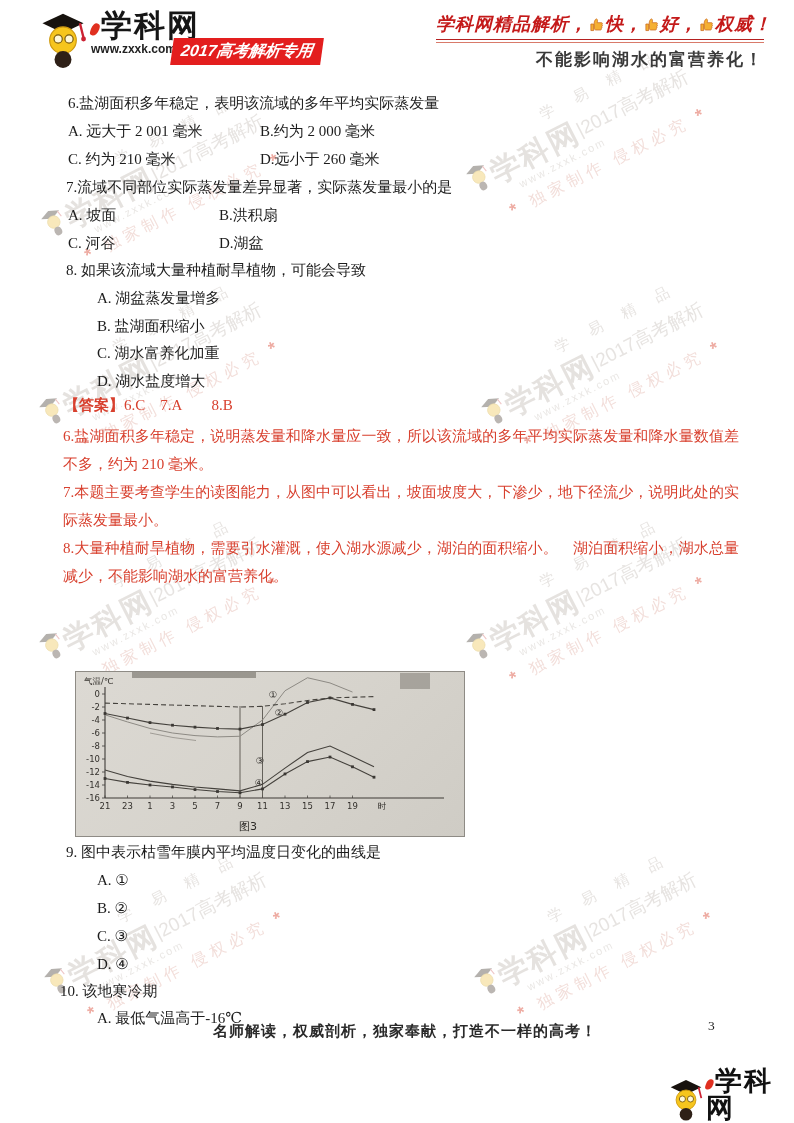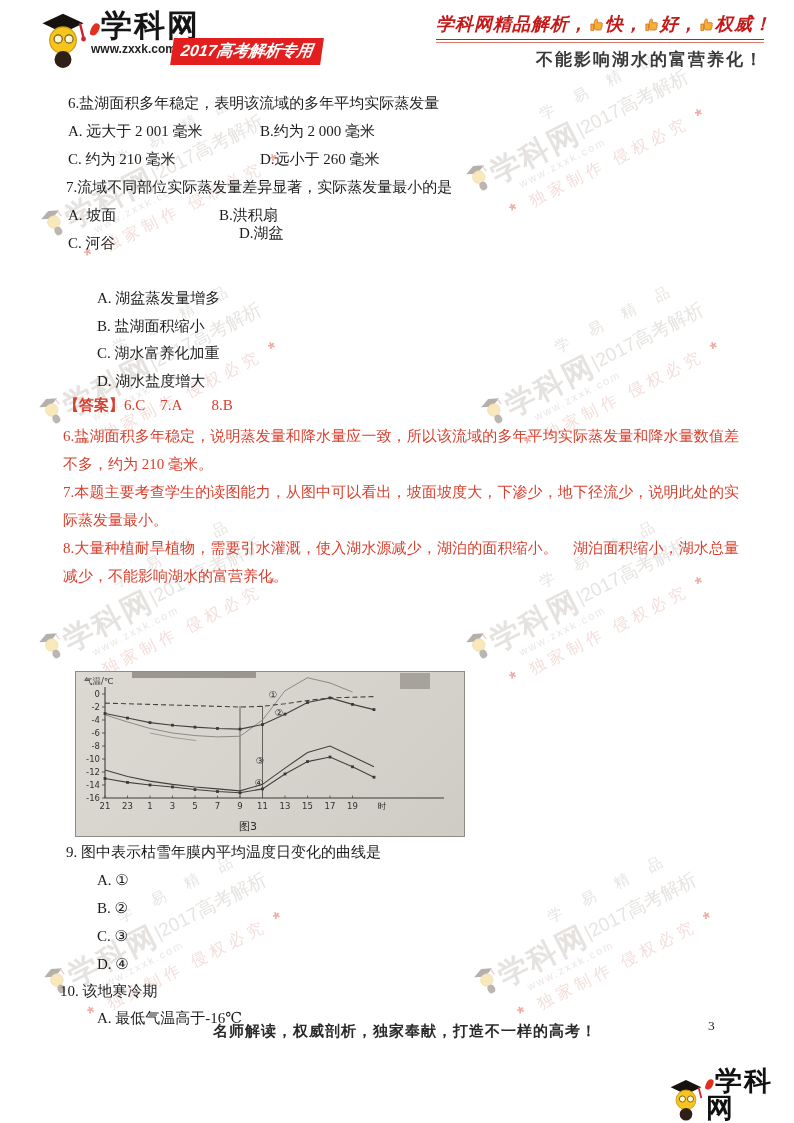--- a/index.html
+++ b/index.html
@@ -276,22 +276,23 @@
   <div class="line" style="left:68px;top:94px;">6.盐湖面积多年稳定，表明该流域的多年平均实际蒸发量</div>
   <div class="line" style="left:68px;top:122px;">A. 远大于 2 001 毫米</div>
   <div class="line" style="left:260px;top:122px;">B.约为 2 000 毫米</div>
   <div class="line" style="left:68px;top:150px;">C. 约为 210 毫米</div>
   <div class="line" style="left:260px;top:150px;">D.远小于 260 毫米</div>
 
   <div class="line" style="left:66px;top:178px;">7.流域不同部位实际蒸发量差异显著，实际蒸发量最小的是</div>
   <div class="line" style="left:68px;top:206px;">A. 坡面</div>
   <div class="line" style="left:219px;top:206px;">B.洪积扇</div>
   <div class="line" style="left:68px;top:234px;">C. 河谷</div>
-  <div class="line" style="left:219px;top:224px;margin-left:20px;">D.湖盆</div>
-
+  <div class="line" style="left:219px;top:234px;">D.湖盆</div>
+
+  <div class="line" style="left:66px;top:261px;">8. 如果该流域大量种植耐旱植物，可能会导致</div>
   <div class="line" style="left:97px;top:289px;">A. 湖盆蒸发量增多</div>
   <div class="line" style="left:97px;top:317px;">B. 盐湖面积缩小</div>
   <div class="line" style="left:97px;top:344px;">C. 湖水富养化加重</div>
   <div class="line" style="left:97px;top:372px;">D. 湖水盐度增大</div>
 
   <div class="line red" style="left:64px;top:396px;">
     <b>【答案】</b><span>6.C　7.A　　8.B</span>
   </div>
   <div class="para red" style="left:63px;top:422px;width:676px;">6.盐湖面积多年稳定，说明蒸发量和降水量应一致，所以该流域的多年平均实际蒸发量和降水量数值差不多，约为 210 毫米。</div>
   <div class="para red" style="left:63px;top:478px;width:676px;">7.本题主要考查学生的读图能力，从图中可以看出，坡面坡度大，下渗少，地下径流少，说明此处的实际蒸发量最小。</div>

